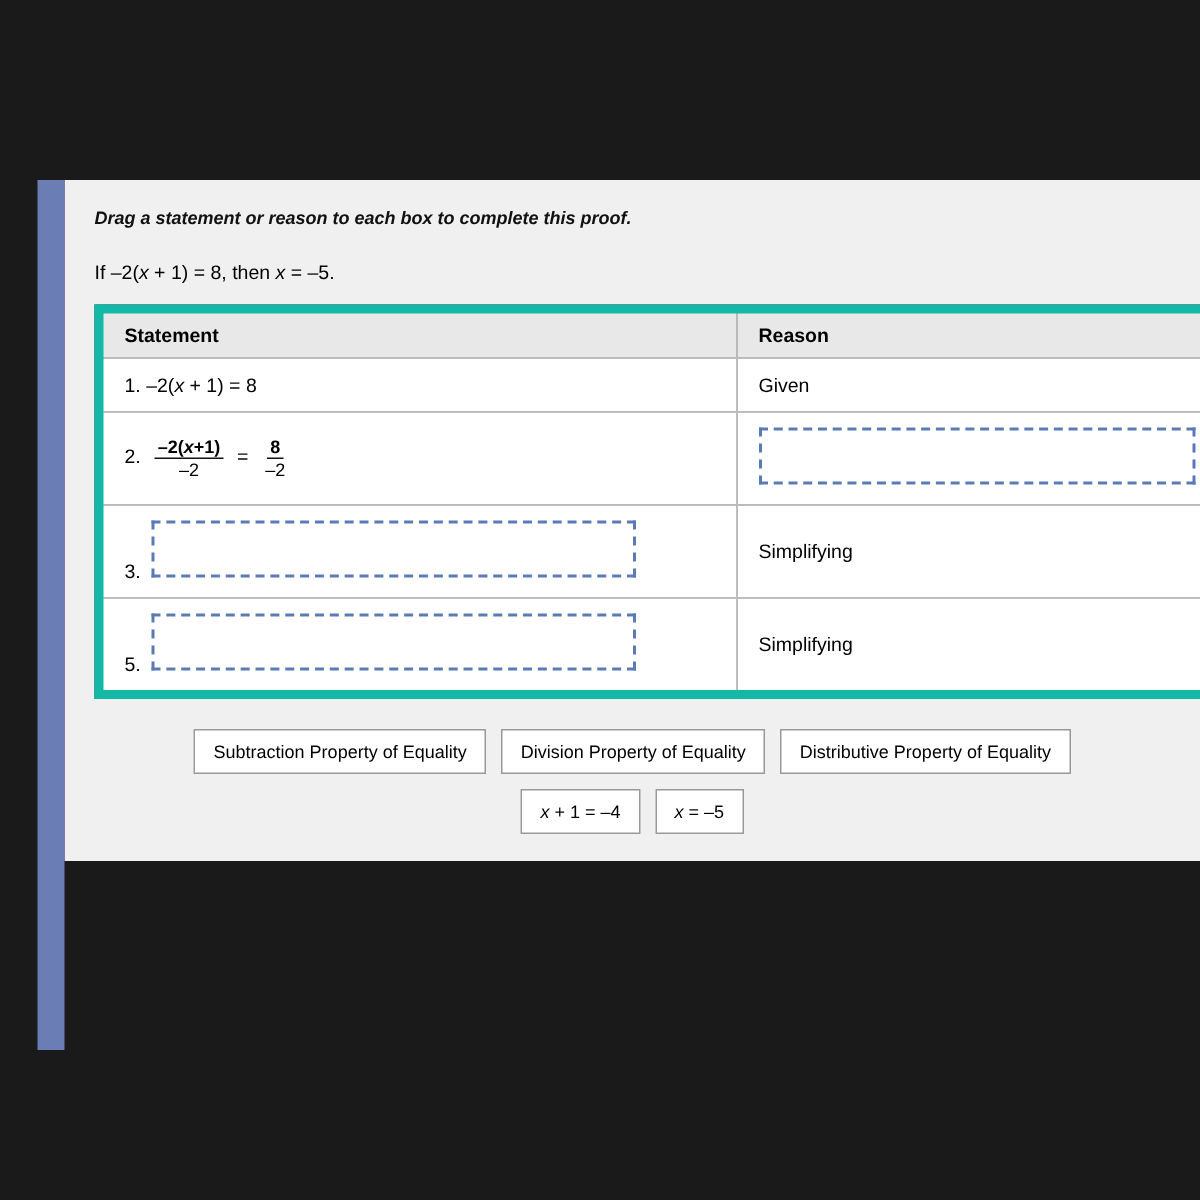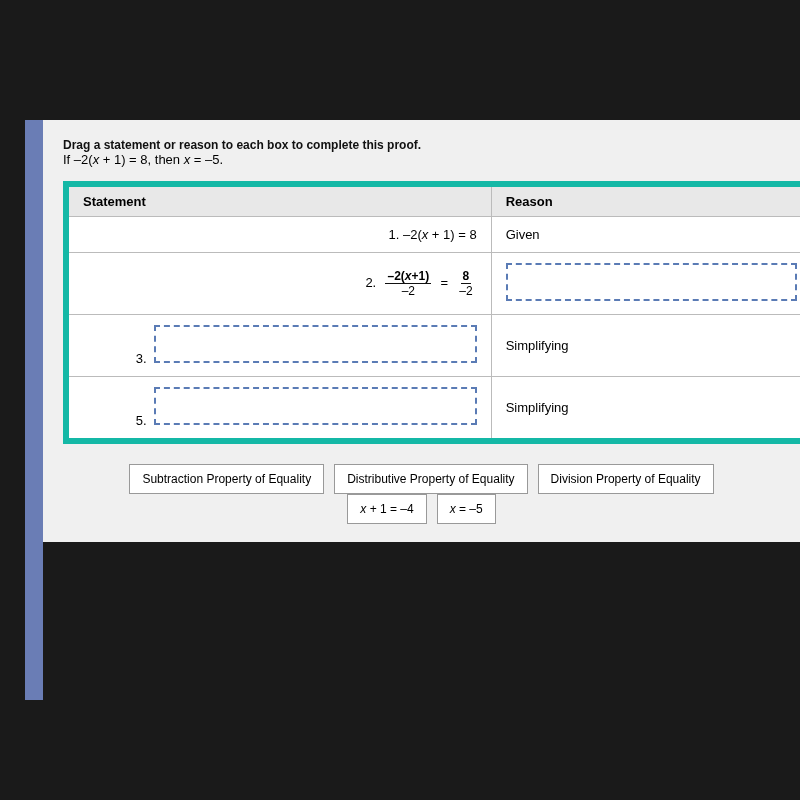--- a/index.html
+++ b/index.html
@@ -25,22 +25,23 @@
       background: #6a7db5;
     }
     .content-area {
       margin-left: 43px;
       padding: 18px 20px 18px 20px;
       background: #f0f0f0;
     }
     .instruction {
       font-size: 12px;
       font-weight: bold;
-      margin-bottom: 0;
+      margin-bottom: 22px;
       color: #111;
+      font-style: italic;
     }
     .given-statement {
       font-size: 13px;
       margin-bottom: 14px;
       color: #000000;
     }
     .proof-table {
       width: 779px;
       border-collapse: collapse;
       margin-bottom: 20px;
@@ -58,21 +59,20 @@
     .proof-table td {
       border: 1px solid #bbb;
       padding: 10px 14px;
       vertical-align: middle;
       min-height: 44px;
       font-size: 13px;
       background: white;
     }
     .proof-table tr td:first-child {
       width: 55%;
-      text-align: right;
     }
     .proof-table tr td:last-child {
       width: 45%;
       margin-top: 13px;
     }
     .dashed-box {
       border: 2px dashed #5a7bb5;
       min-height: 38px;
       min-width: 180px;
       display: inline-block;
@@ -93,20 +93,21 @@
       font-size: 12px;
       font-weight: bold;
     }
     .fraction .denominator {
       padding: 0 2px;
       font-size: 12px;
     }
     .drag-items-row {
       display: flex;
       gap: 10px;
+      margin-bottom: 10px;
       justify-content: center;
     }
     .drag-item {
       border: 1px solid #999;
       background: white;
       padding: 7px 12px;
       font-size: 12px;
       cursor: grab;
       text-align: center;
     }
@@ -186,24 +187,24 @@
         </td>
       </tr>
     </tbody>
   </table>
 
   <div class="drag-items-row">
     <div class="drag-item">
       <span>Subtraction Property of Equality</span>
     </div>
     <div class="drag-item">
+      <span>Division Property of Equality</span>
+    </div>
+    <div class="drag-item">
       <span>Distributive Property of Equality</span>
-    </div>
-    <div class="drag-item">
-      <span>Division Property of Equality</span>
     </div>
   </div>
 
   <div class="drag-items-row2">
     <div class="drag-item">
       <span><em>x</em> + 1 = –4</span>
     </div>
     <div class="drag-item">
       <span><em>x</em> = –5</span>
     </div>

